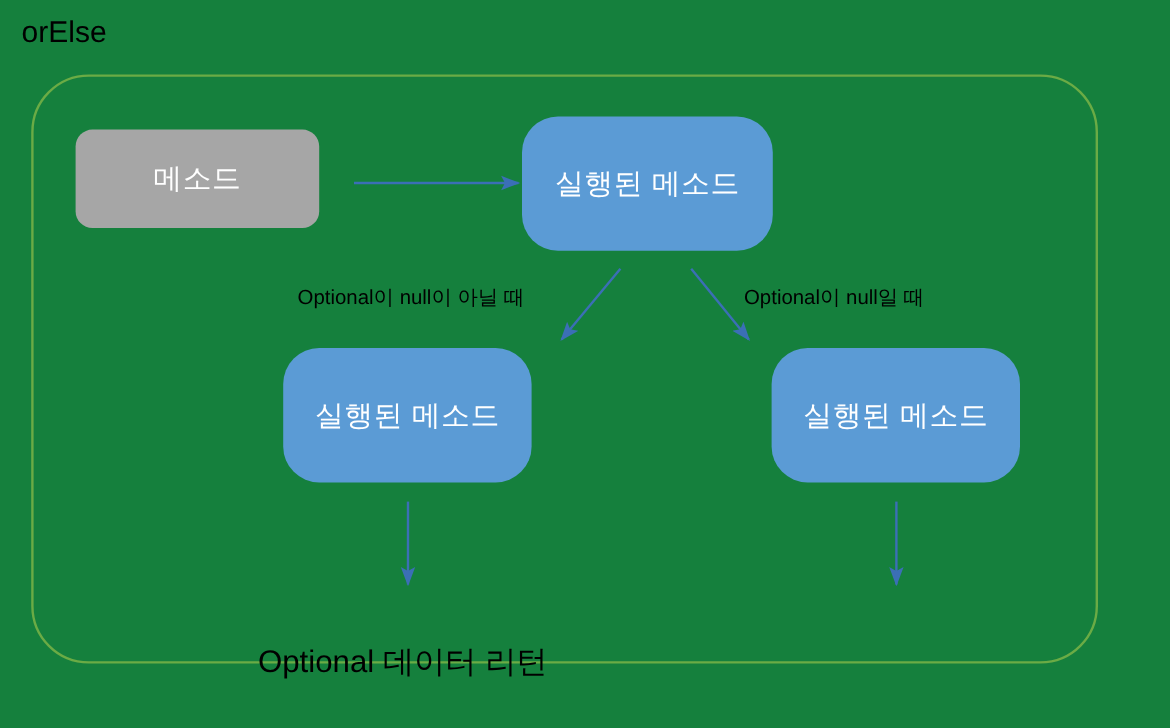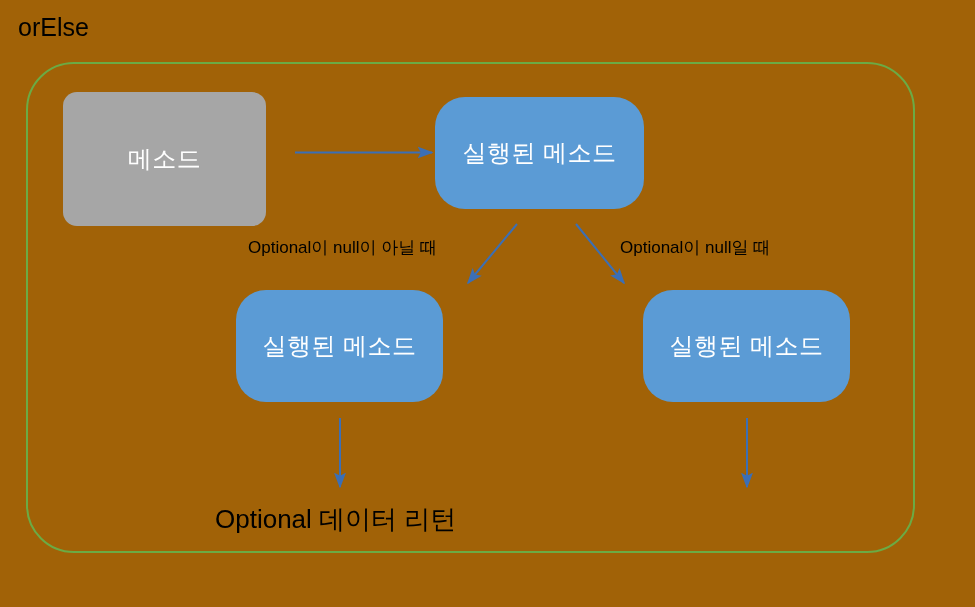--- a/index.html
+++ b/index.html
@@ -7,21 +7,21 @@
     padding: 0;
     background: #ffffff;
   }
   body {
     font-family: "Liberation Sans", "DejaVu Sans", sans-serif;
   }
   #canvas {
     position: relative;
     width: 975px;
     height: 607px;
-    background: #a16207;
+    background: #15803d;
     overflow: hidden;
   }
   #svg-layer {
     position: absolute;
     left: 0;
     top: 0;
     width: 975px;
     height: 607px;
     pointer-events: none;
   }
@@ -63,23 +63,23 @@
     background: #5B9BD5;
     border-radius: 30px;
   }
   .node-label {
     font-size: 24px;
     color: #ffffff;
     letter-spacing: 0.5px;
   }
   #node-method {
     left: 63px;
-    top: 92px;
+    top: 108px;
     width: 203px;
-    height: 134px;
+    height: 82px;
   }
   #node-executed-top {
     left: 435px;
     top: 97px;
     width: 209px;
     height: 112px;
   }
   #node-executed-left {
     left: 236px;
     top: 290px;
@@ -104,20 +104,21 @@
   }
   #label-is-null {
     left: 620px;
     top: 236px;
   }
   .result-text {
     position: absolute;
     font-size: 26px;
     color: #000000;
     white-space: nowrap;
+    margin-top: 32px;
   }
   #result-left {
     left: 215px;
     top: 502px;
   }
   #result-right {
     left: 625px;
     top: 502px;
   }
 </style>

